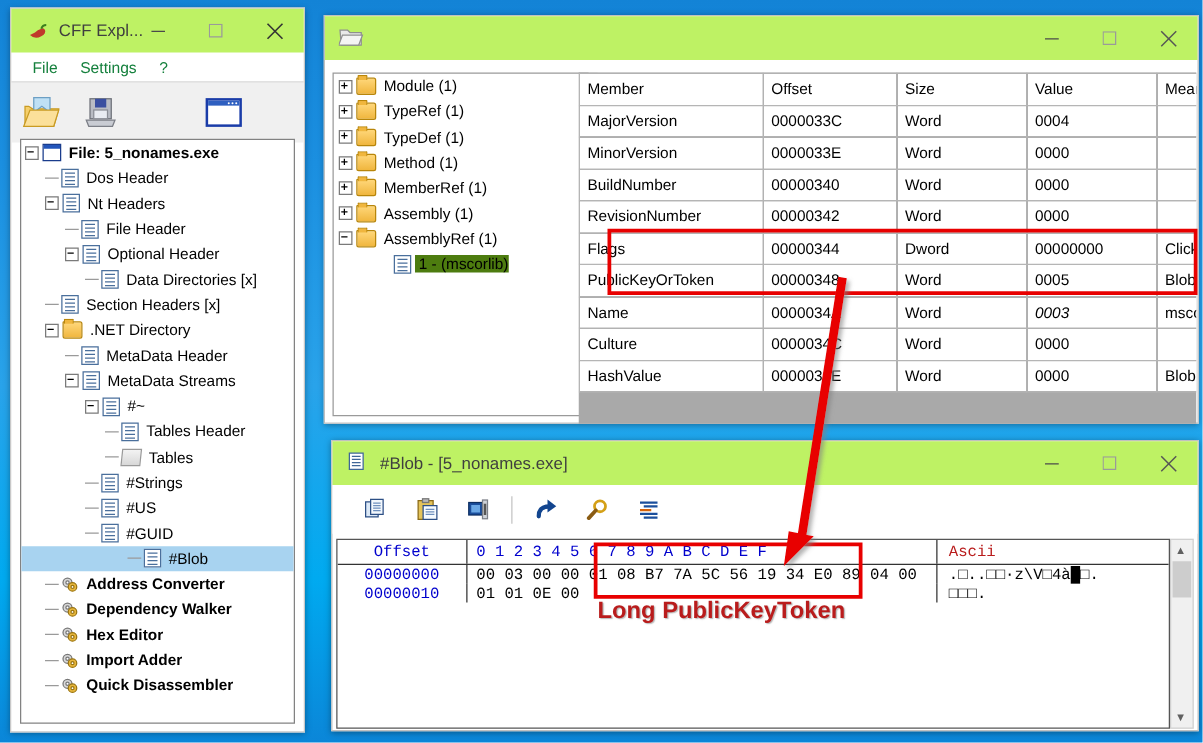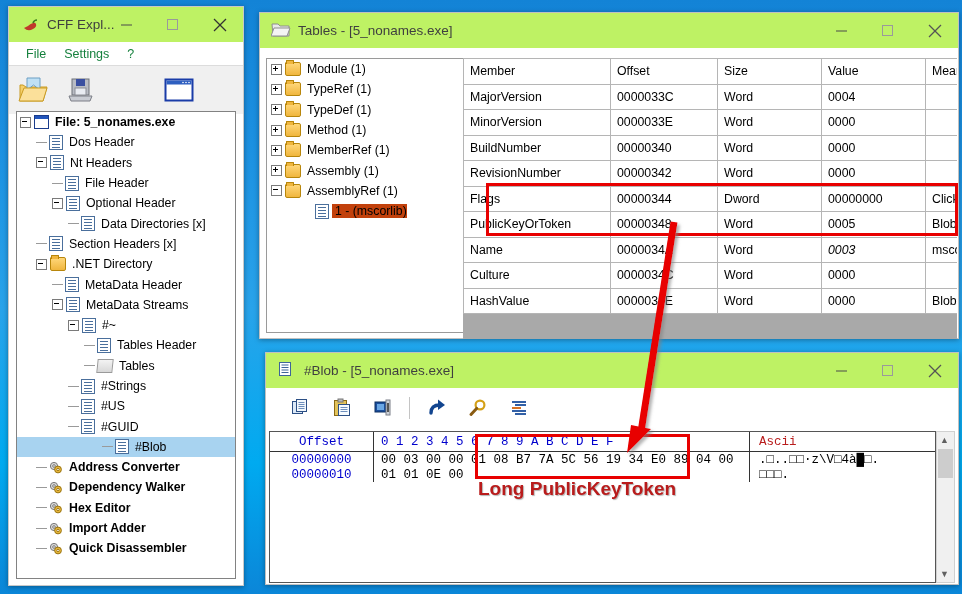--- a/index.html
+++ b/index.html
@@ -310,21 +310,20 @@
 </div>
 
 <div class="win" id="tables">
   <div class="titlebar">
     <span class="tbicon">
       <svg width="20" height="18" viewBox="0 0 20 18">
         <path d="M1 3 h6 l2 2 h9 v10 h-16z" fill="#e9e9e9" stroke="#8f8f8f"></path>
         <path d="M3 7 h16 l-3 8 h-16z" fill="#f4f4f4" stroke="#8f8f8f"></path>
       </svg>
     </span>
-    <span class="ttl">Tables - [5_nonames.exe]</span>
     <div class="wbtns">
       <div class="wbtn">
         <svg width="12" height="12">
             <line x1="0" y1="6" x2="11" y2="6" stroke="#4a4a4a" stroke-width="1"></line>
           </svg>
       </div>
       <div class="wbtn">
         <svg width="12" height="12">
             <rect x="0.5" y="0.5" width="10" height="10" fill="none" stroke="#9a9a9a" stroke-width="1"></rect>
           </svg>
@@ -369,21 +368,21 @@
         <span class="lbl">Assembly (1)</span>
       </div>
       <div class="tnode" style="padding-left: 4px;">
         <span class="exp"></span>
         <span class="ic ic-fold"></span>
         <span class="lbl">AssemblyRef (1)</span>
       </div>
       <div class="tnode" style="padding-left: 26px;">
         <span class="spacer" style="width: 22px;"></span>
         <span class="ic ic-doc"></span>
-        <span class="lbl" style="background: #c2410c;">1 - (mscorlib)</span>
+        <span class="lbl" style="background: #4d7c0f;">1 - (mscorlib)</span>
       </div>
     </div>
   <div id="splitter"></div>
   <div id="grid">
     <table class="g">
       <thead>
           <tr id="gHead">
             <th style="width: 140px;">Member</th>
             <th style="width: 100px;">Offset</th>
             <th style="width: 97px;">Size</th>

